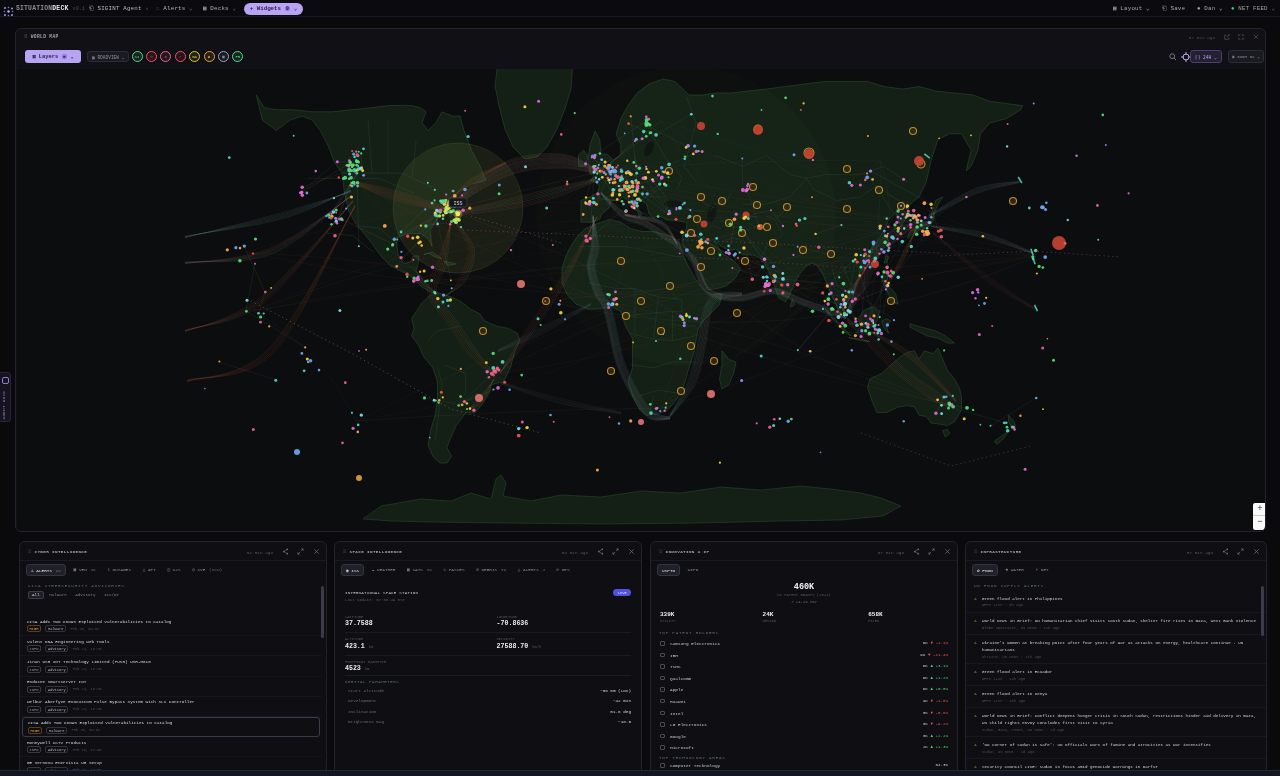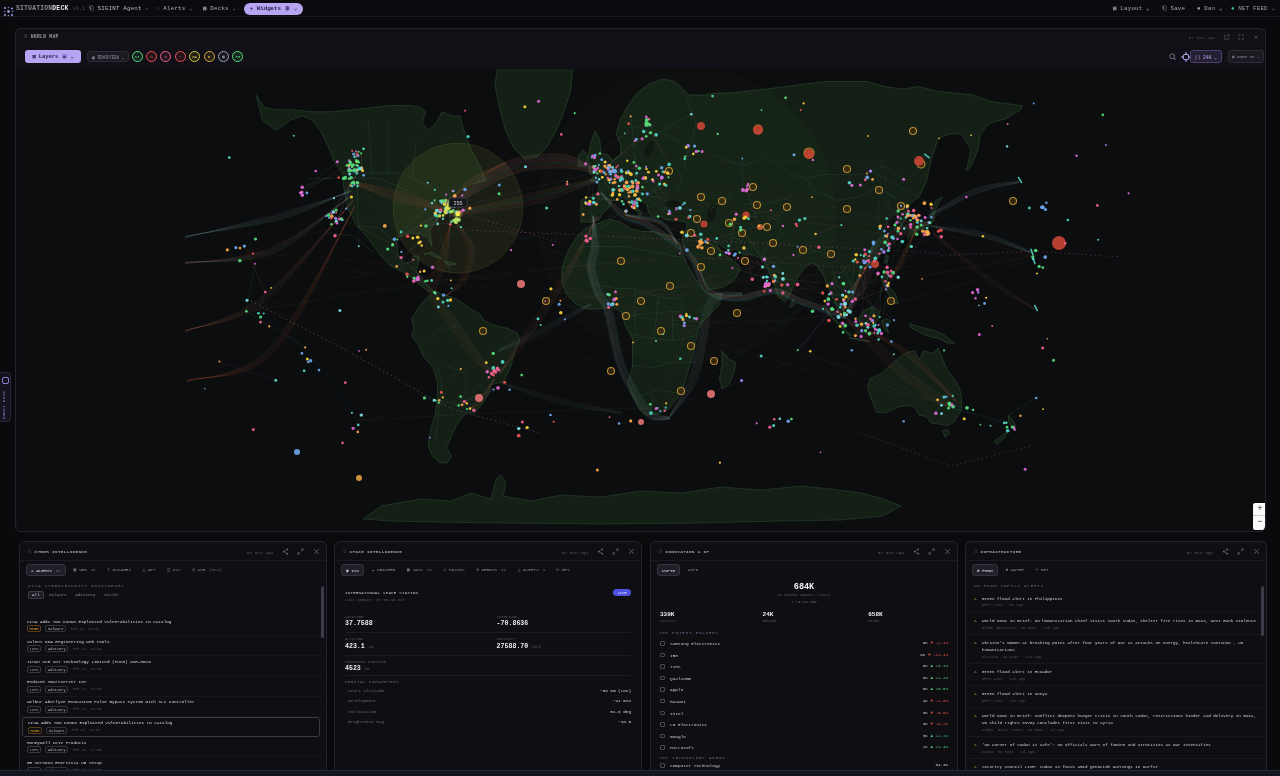--- a/index.html
+++ b/index.html
@@ -1786,21 +1786,21 @@
      <svg class="picon" width="7" height="7" viewBox="0 0 8 8" style="vertical-align:-1.5px">
           <path d="M1.5 1.5l5 5M6.5 1.5l-5 5" stroke="#6a6a78" stroke-width="0.9"></path>
         </svg>
    </div>
  </div>
  <div class="tabs">
   <span class="tab on">USPTO</span>
   <span class="tab">WIPO</span>
  </div>
  <div style="text-align:center;margin-top:4px">
-  <div style="font-size:8.5px;color:#f0f0f6;font-weight:bold">684K</div>
+  <div style="font-size:8.5px;color:#f0f0f6;font-weight:bold">460K</div>
   <div style="font-size:3.9px;color:#565662;margin-top:1px">US PATENT GRANTS (2024)</div>
   <div style="font-size:3.9px;color:#6d7d72;margin-top:1.5px">↗ +4.2% YoY</div>
  </div>
  <div style="margin-top:7px;padding:0 9px">
   <div style="display:inline-block;width:100px"><div style="font-size:6px;color:#ececf4;font-weight:bold">339K</div><div style="font-size:3.7px;color:#565662;margin-top:1px">UTILITY</div></div>
   <div style="display:inline-block;width:103px"><div style="font-size:6px;color:#ececf4;font-weight:bold">24K</div><div style="font-size:3.7px;color:#565662;margin-top:1px">DESIGN</div></div>
   <div style="display:inline-block"><div style="font-size:6px;color:#ececf4;font-weight:bold">658K</div><div style="font-size:3.7px;color:#565662;margin-top:1px">FILED</div></div>
  </div>
  <div class="sechead" style="margin-top:7px">TOP PATENT HOLDERS</div>
  <div style="margin-top:3.5px">

